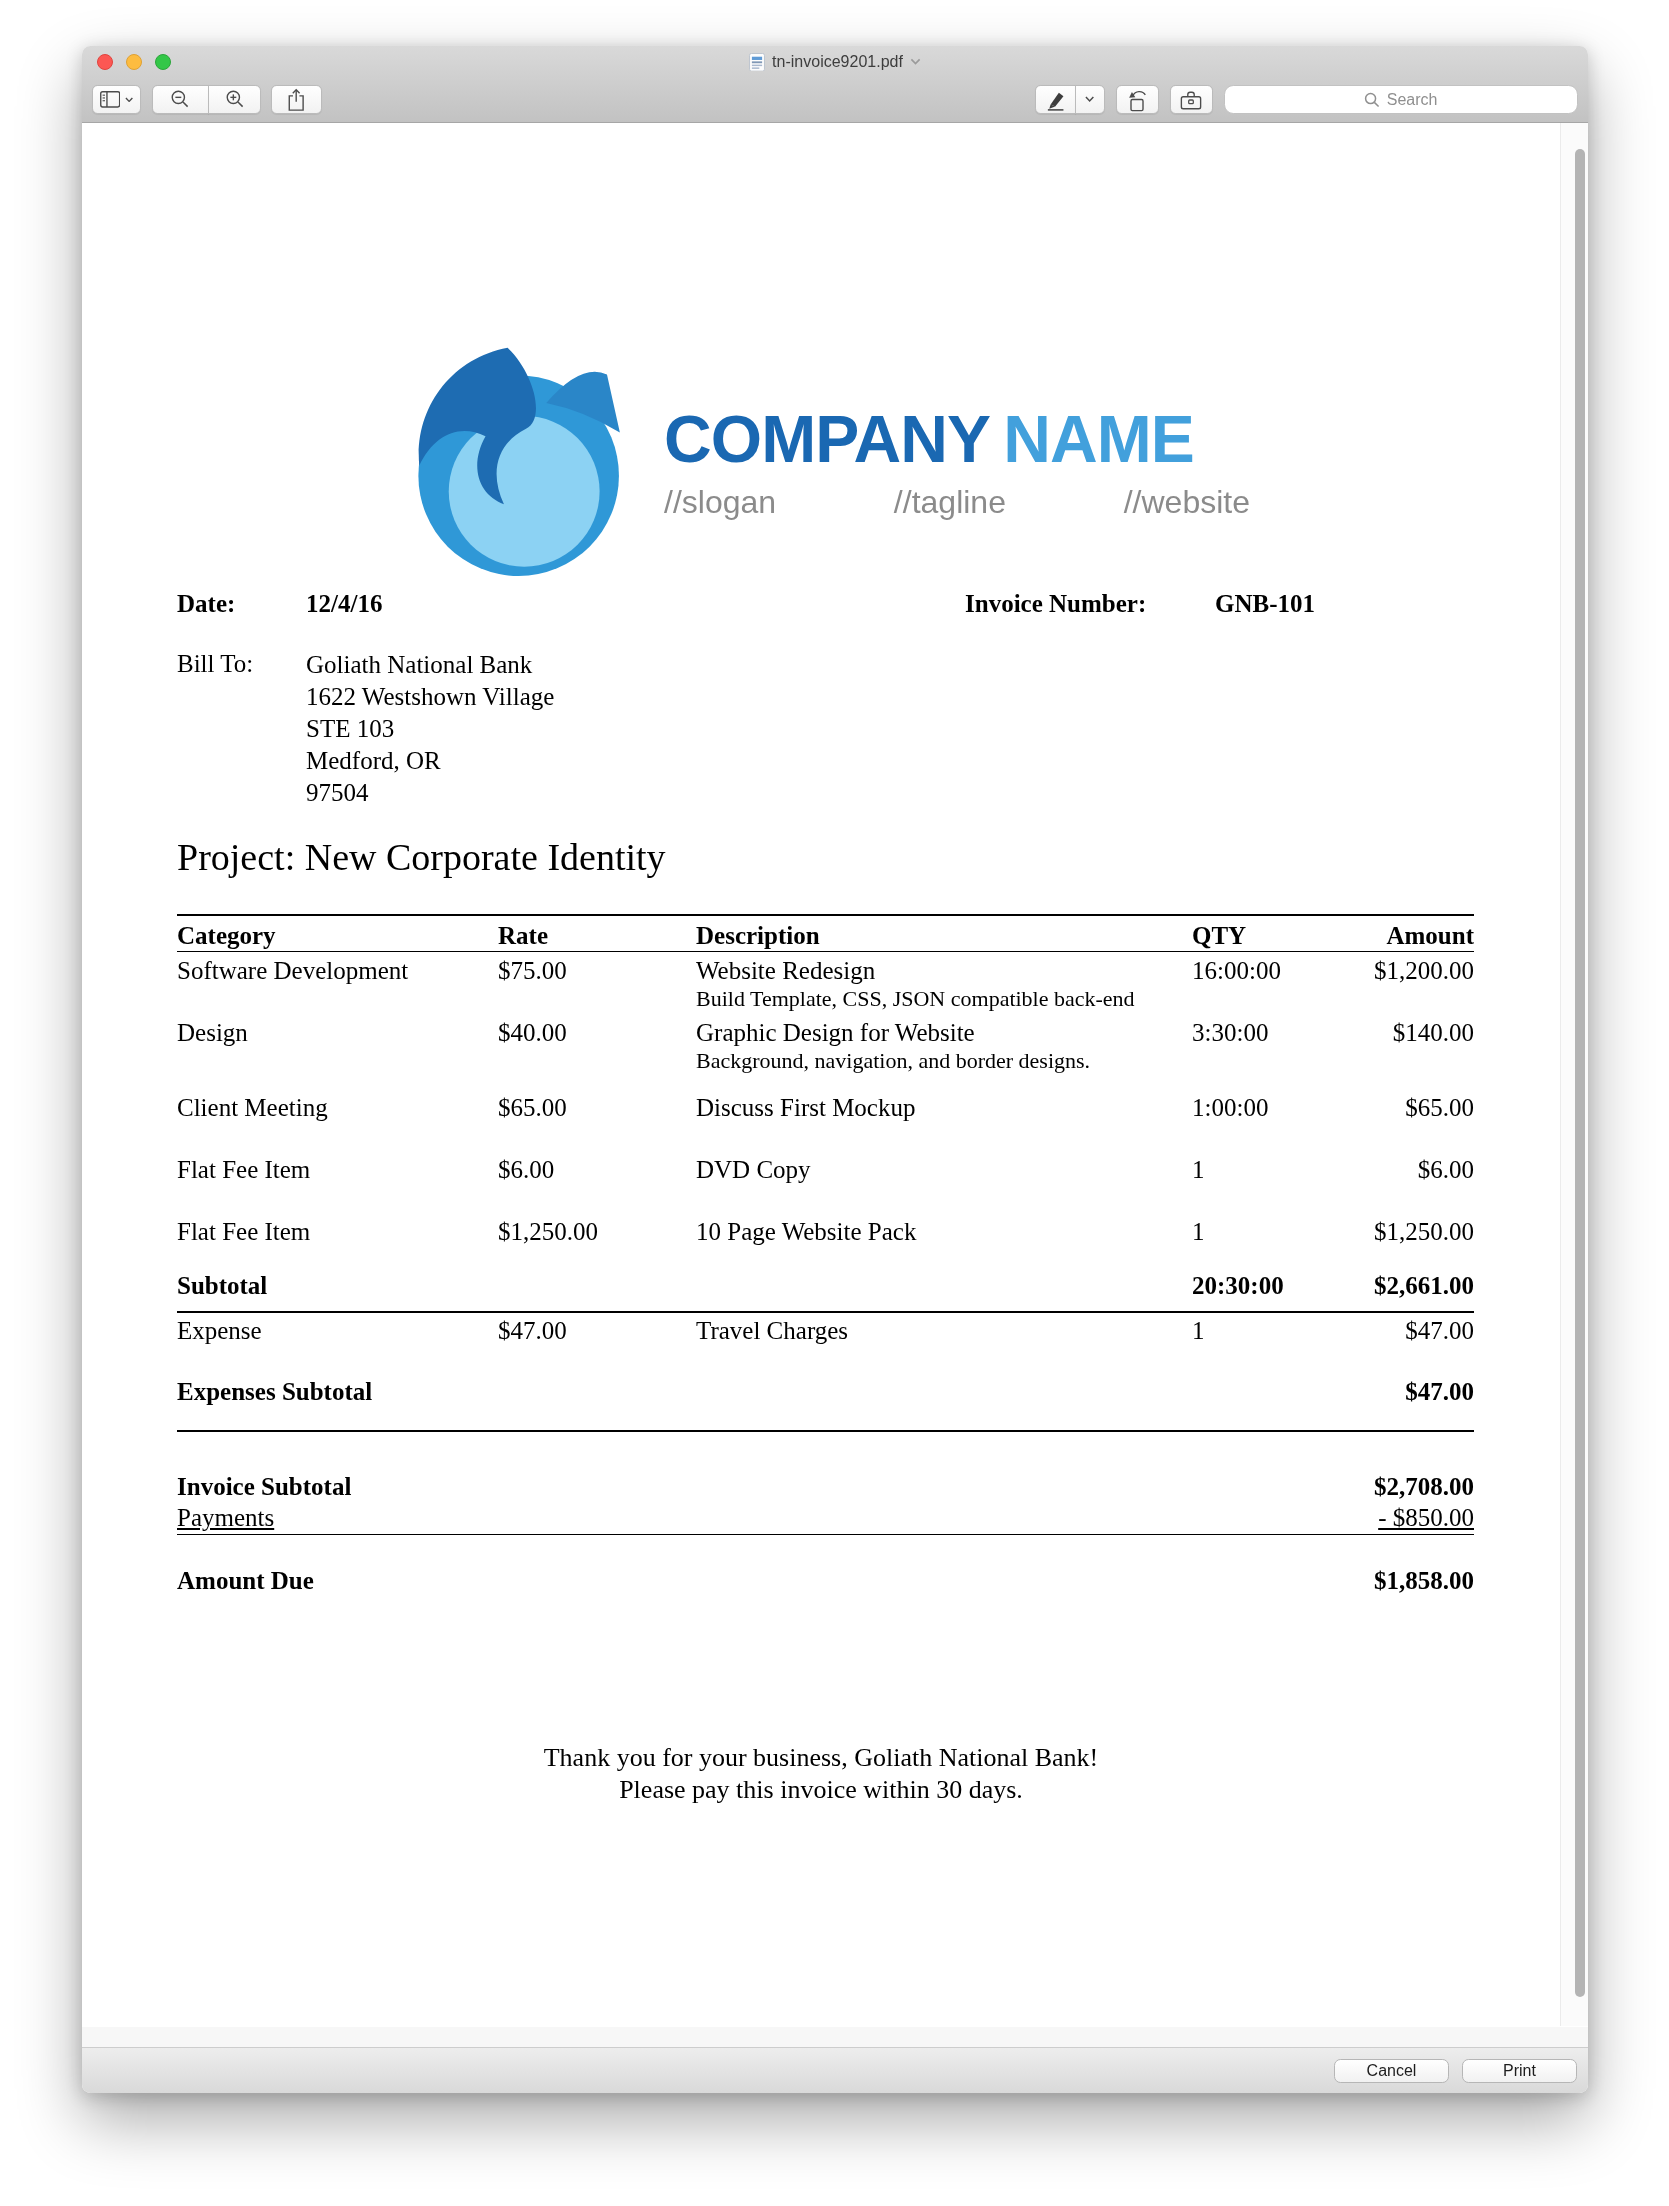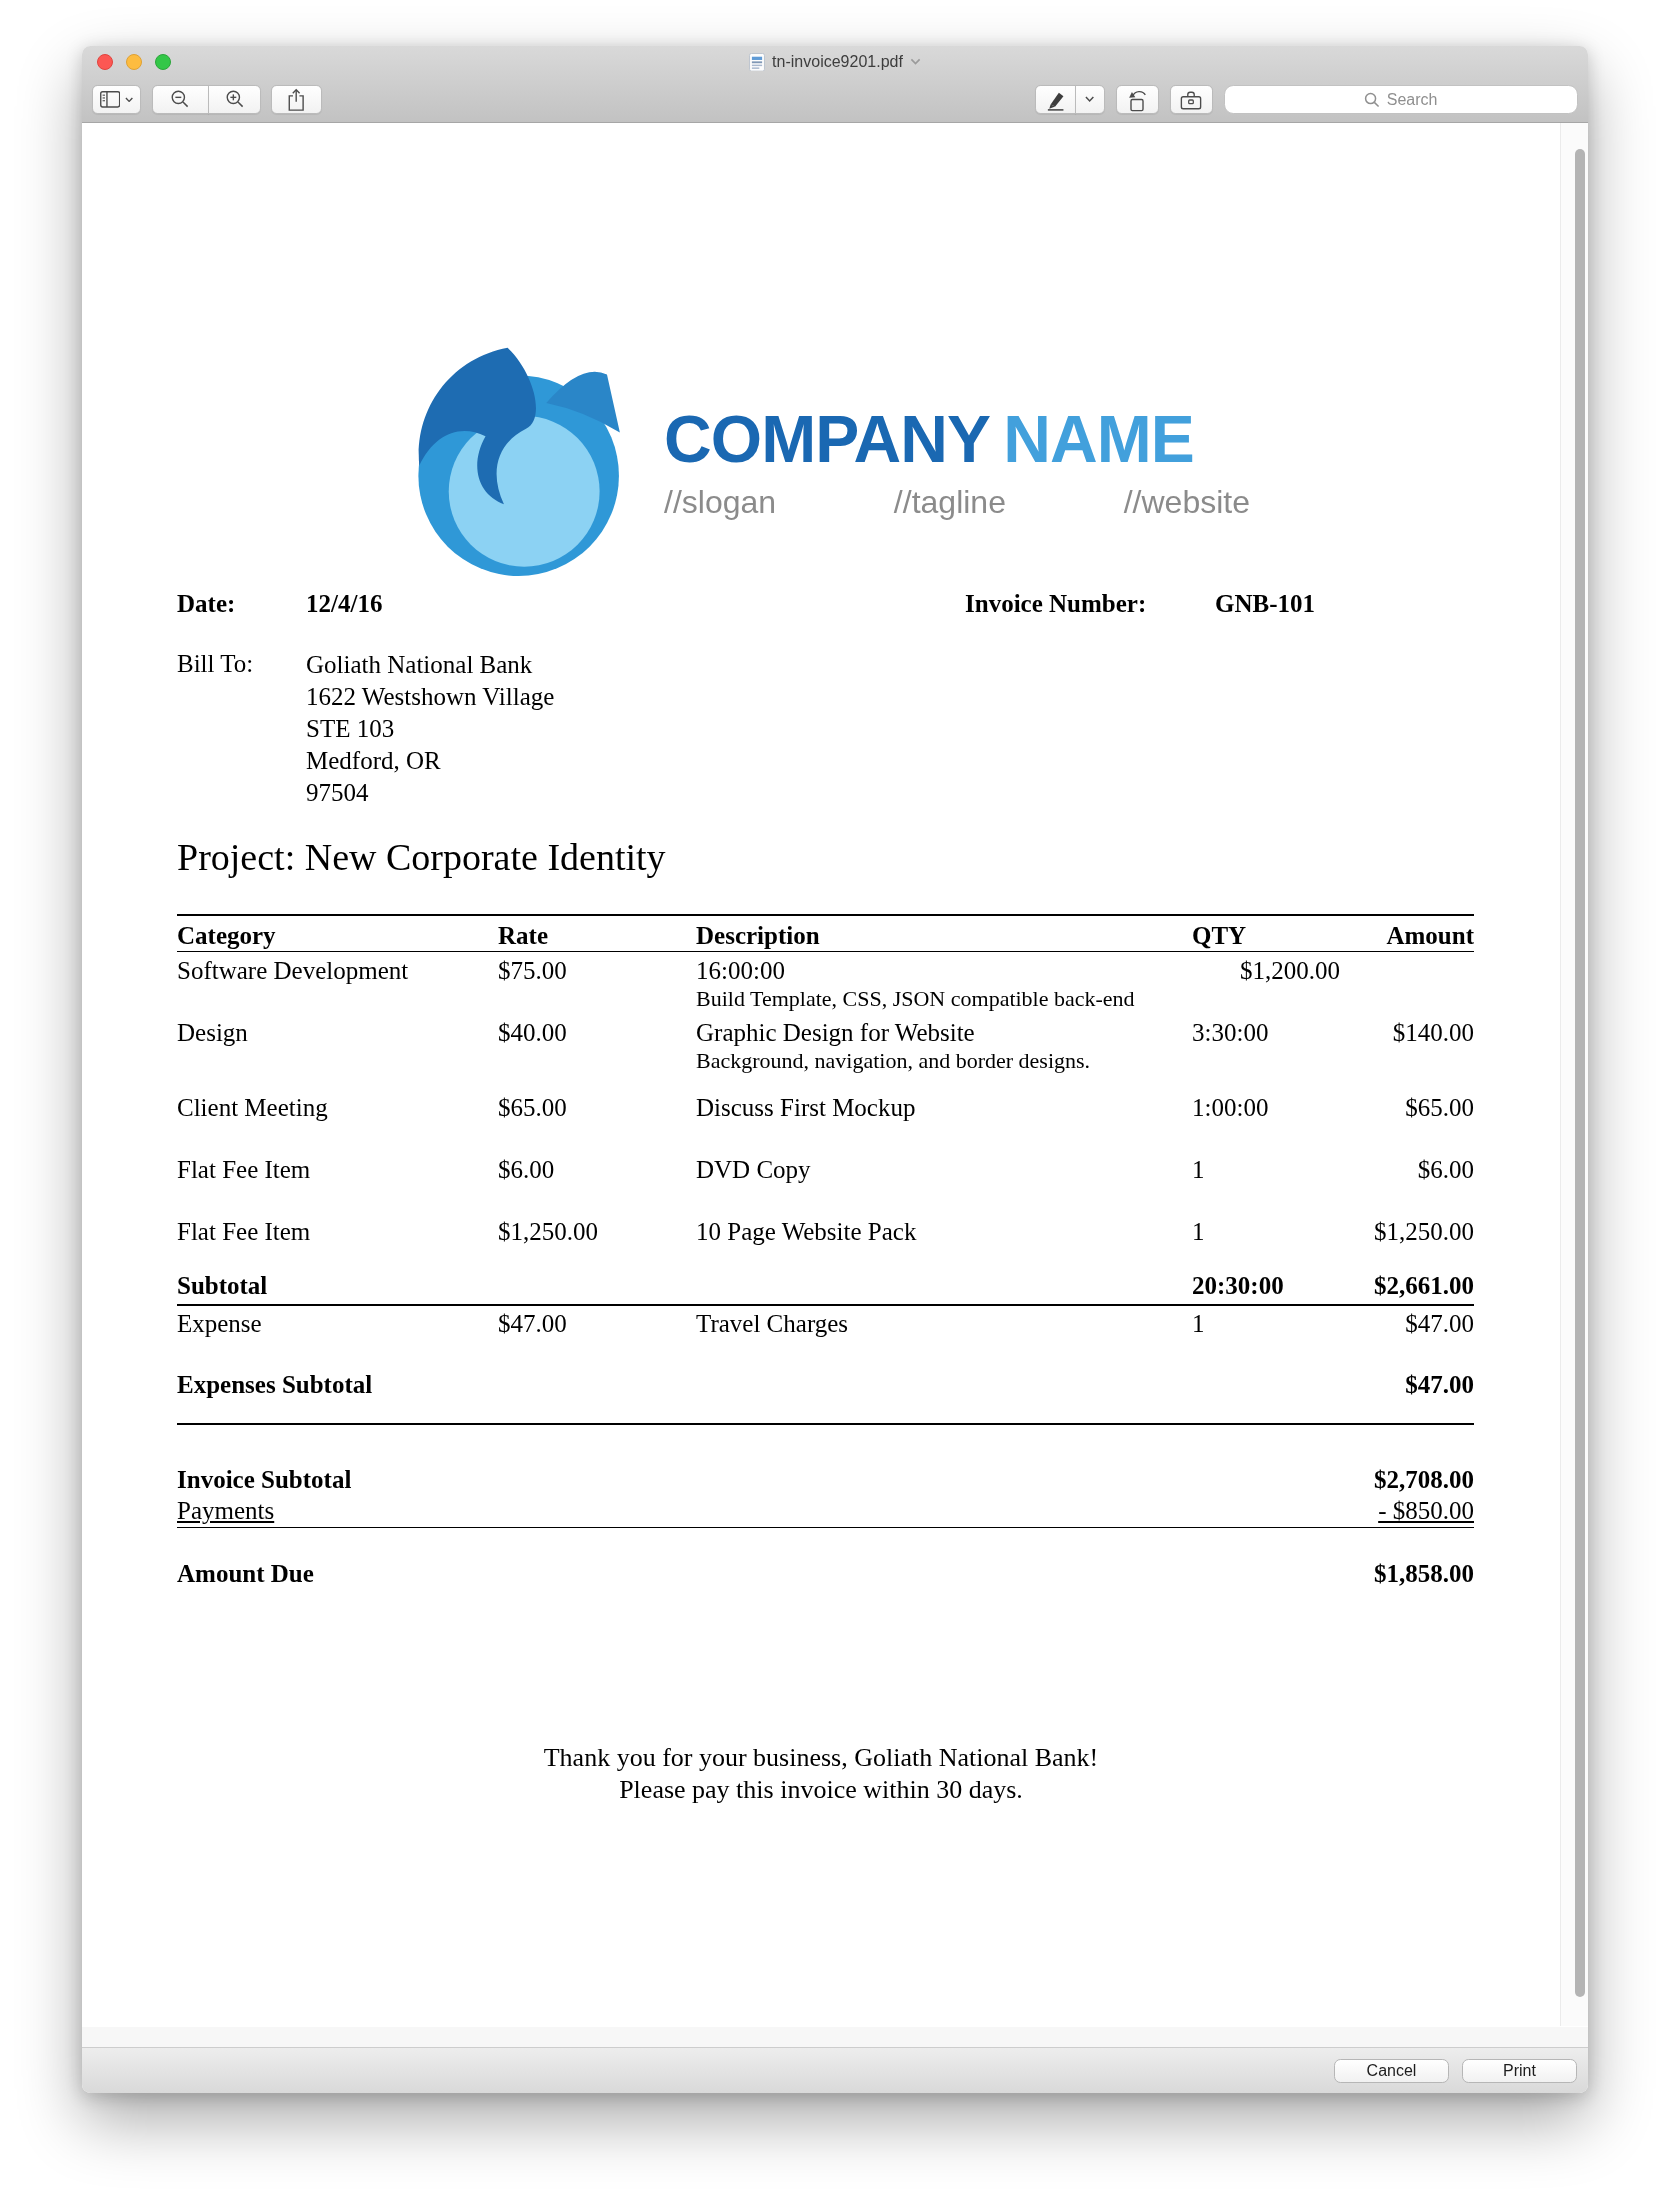--- a/index.html
+++ b/index.html
@@ -64,21 +64,21 @@
   
   .inv-table{position:absolute;left:95px;top:791px;width:1297px;font-size:25px;}
   .grid{display:grid;grid-template-columns:321px 198px 496px 148px 1fr;align-items:baseline;}
   .grid .amount{text-align:right;}
   .thead{border-top:2.8px solid #000;border-bottom:1.9px solid #000;padding:5.6px 0 1.9px;font-weight:bold;}
   .row{line-height:30px;}
   .subdesc{font-size:22px;line-height:26px;}
   .mt4{margin-top:3.7px;}.mt6{margin-top:5.6px;}.mt8{margin-top:19px;}
   .mt25{margin-top:23px;}.mt33{margin-top:31px;}.mt34{margin-top:32px;}.mt35{margin-top:32px;}
   .mt43{margin-top:40px;}.mt2{margin-top:1.9px;}.mt3{margin-top:2.8px;}
-  .subtotal-row{border-bottom:2.8px solid #000;padding-bottom:3px;margin-top:24px;}
+  .subtotal-row{border-bottom:2.8px solid #000;padding-bottom:10px;margin-top:24px;}
   .payments-row{border-bottom:1.9px solid #000;padding-bottom:0.9px;}
   .u{text-decoration:underline;}
 
   .thanks{position:absolute;left:0;right:0;top:1619px;text-align:center;font-size:26px;line-height:32px;}
 
   
   .substrip{position:absolute;left:0;right:0;bottom:45px;height:21.3px;background:#f7f7f7;
     border-bottom:0.9px solid #cdcdcd;}
   .footer{position:absolute;left:0;right:0;bottom:0;height:45px;border-radius:0 0 8.3px 8.3px;
     background:linear-gradient(#ededed,#d9d9d9);display:flex;align-items:center;
@@ -248,20 +248,21 @@
           <span>Category</span>
           <span>Rate</span>
           <span>Description</span>
           <span>QTY</span>
           <span class="amount">Amount</span>
         </div>
 
         <div class="grid row mt4">
           <span>Software Development</span>
           <span>$75.00</span>
+          <span>Website Redesign</span>
           <span>16:00:00</span>
           <span class="amount">$1,200.00</span>
         </div>
         <div class="grid subdesc">
           <span></span>
             <span></span>
           <span style="white-space:nowrap;">Build Template, CSS, JSON compatible back-end</span>
           <span></span>
             <span></span>
         </div>

